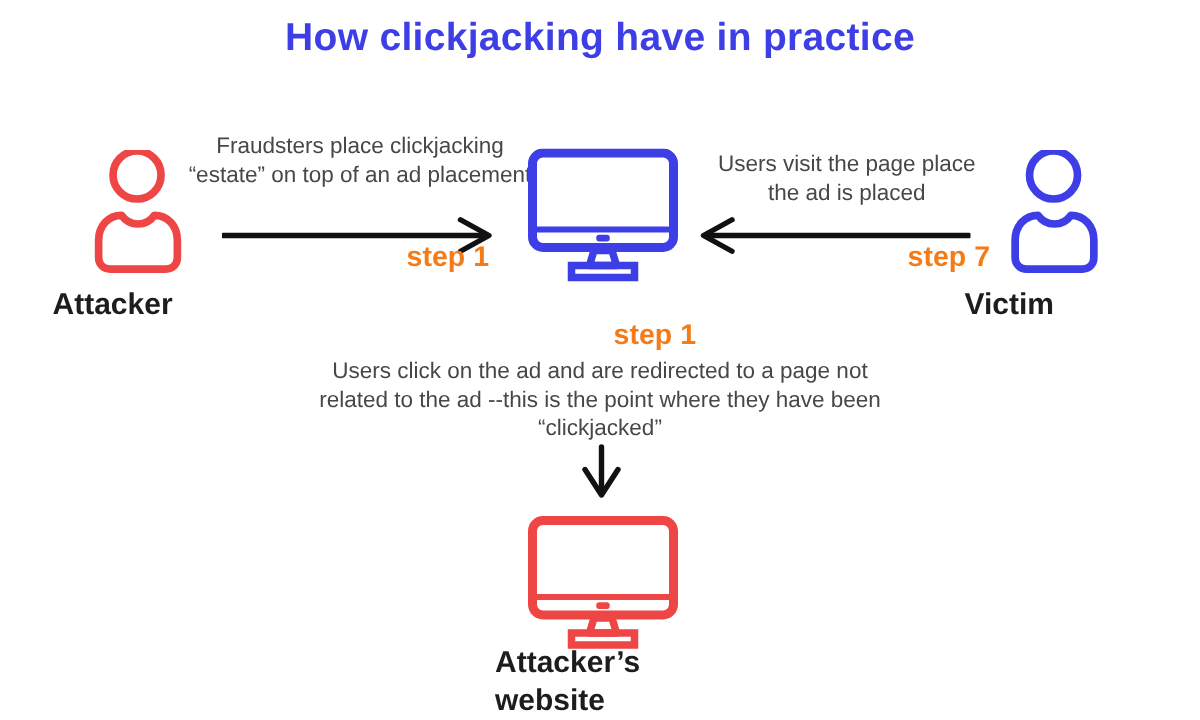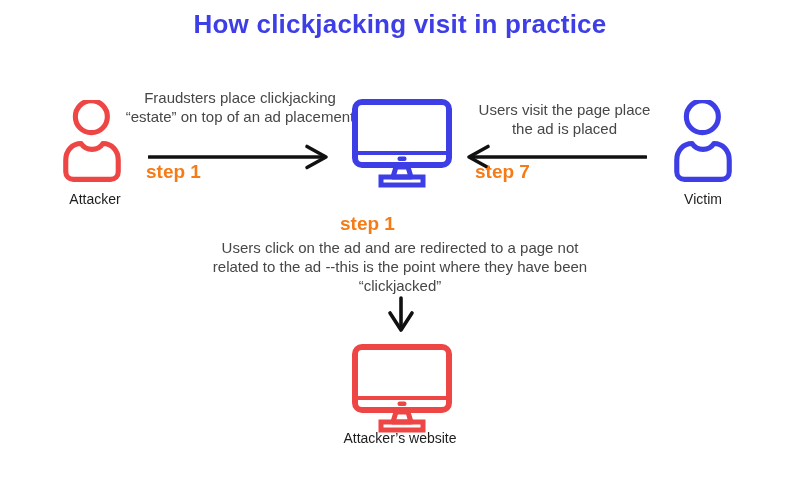--- a/index.html
+++ b/index.html
@@ -27,42 +27,41 @@
     color: var(--blue, #3e3ee6);
     letter-spacing: 0.2px;
   }
   .desc {
     font-size: 15px;
     line-height: 1.27;
     color: var(--body-text, #474747);
     text-align: center;
   }
   .node-label {
-    font-size: 14px; font-weight: normal;
+    font-size: 20px; font-weight: bold;
     color: var(--ink, #1d1d1d);
-    text-align: center;
     line-height: 1.25;
   }
   .step-label {
     font-size: 19px; font-weight: bold;
     color: var(--orange, #f57b17);
-    text-align: left;
+    text-align: right;
   }
   .blue-icon { color: var(--blue, #3e3ee6); }
   .red-icon  { color: var(--red, #ee4545); }
   .arrow     { color: var(--arrow, #111111); }
   svg { display: block; }
 </style>
 </head>
 <body>
 
 <div class="canvas">
 
   <div class="abs title">
-    <div class="title-inner">How clickjacking visit in practice</div>
+    <div class="title-inner">How clickjacking have in practice</div>
   </div>
 
   <svg class="abs red-icon" style="left:60px; top:100px;" width="64" height="82" viewBox="0 0 100 128" aria-hidden="true">
     <circle cx="49" cy="26" r="25" fill="none" stroke="currentColor" stroke-width="8"></circle>
     <path d="M 9 112 L 9 94 C 9 79 19 68 33 68 C 37 74 43 77 50 77 C 57 77 63 74 67 68 C 81 68 91 79 91 94 L 91 112 C 91 119 86 124 79 124 L 21 124 C 14 124 9 119 9 112 Z" fill="none" stroke="currentColor" stroke-width="8" stroke-linejoin="round"></path>
   </svg>
   <div class="abs node-label" style="left:35px; top:191px; width:120px;">Attacker</div>
 
   <div class="abs desc" style="left:125px; top:88px; width:230px;">Fraudsters place clickjacking “estate” on top of an ad placement</div>
 

